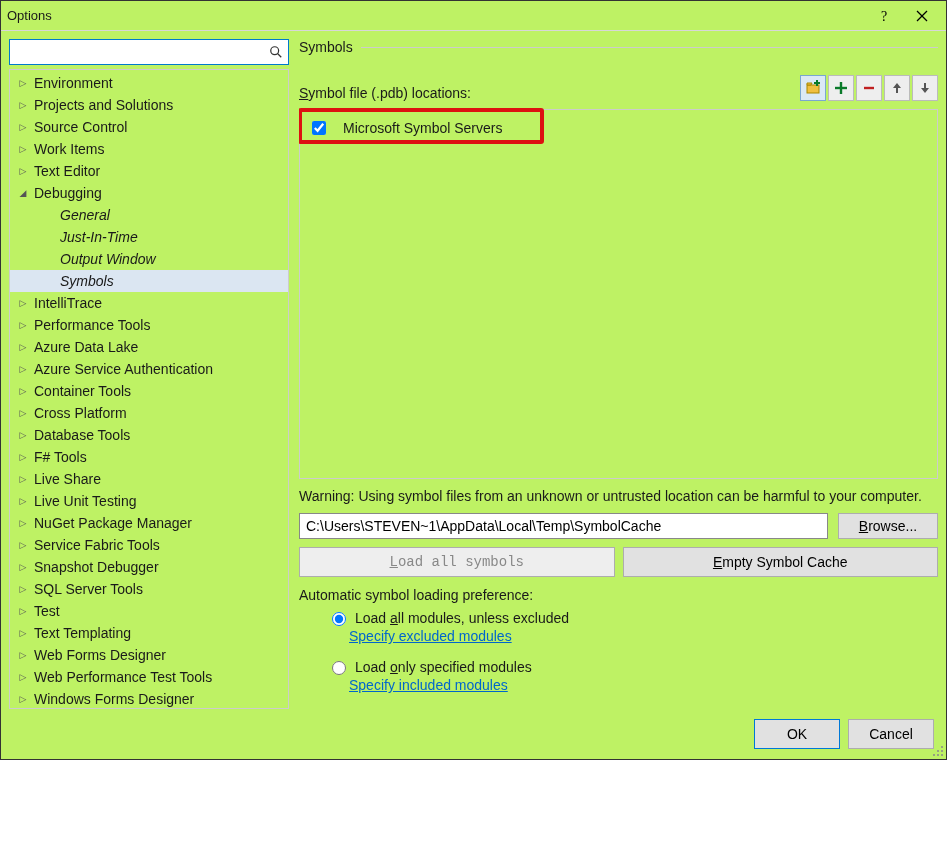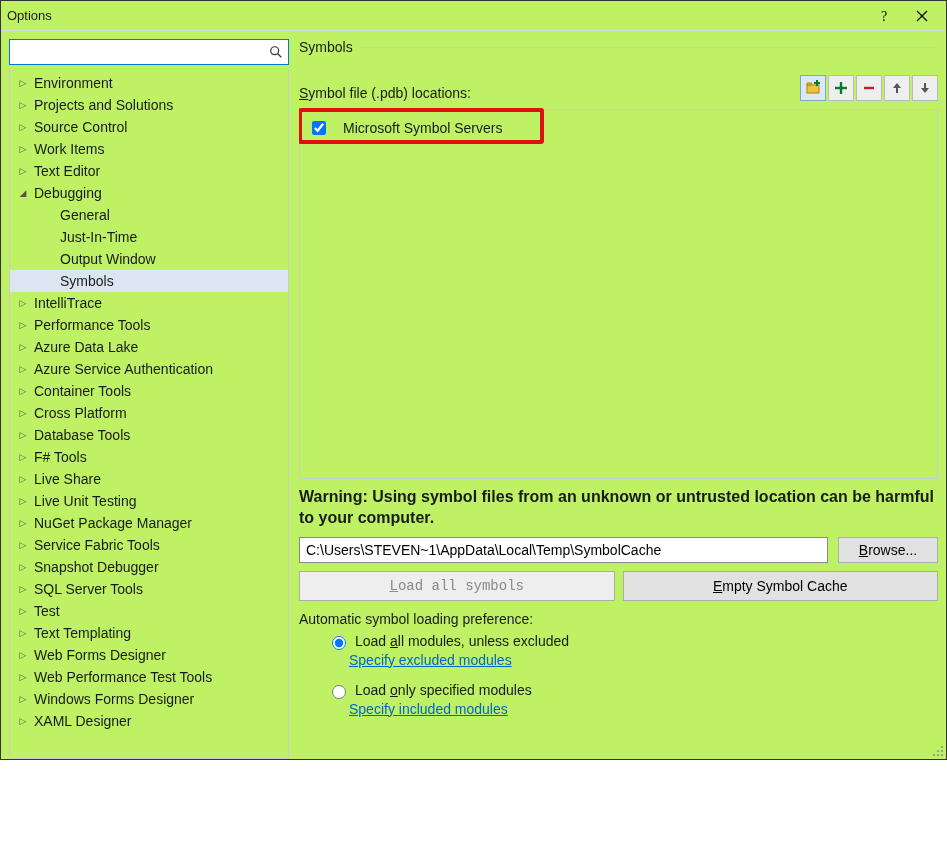--- a/index.html
+++ b/index.html
@@ -11,34 +11,34 @@
   .body { flex: 1; display: flex; padding: 8px; gap: 10px; overflow: hidden; padding-bottom: 0; }
   .left-pane { width: 280px; display: flex; flex-direction: column; }
   .search-wrap { position: relative; margin-bottom: 4px; }
   .search-input { width: 100%; height: 26px; border: 1px solid #007acc; padding: 2px 24px 2px 6px; font-size: 14px; outline: none; }
   .search-icon { position: absolute; right: 6px; top: 50%; transform: translateY(-50%); width: 14px; height: 14px; }
   .tree { flex: 1; border: 1px solid #ccc; overflow-y: auto; padding: 2px 0; }
   .tree-item { display: flex; align-items: center; height: 22px; padding: 0 6px; cursor: default; }
   .tree-item .expander { width: 14px; display: inline-flex; justify-content: center; font-size: 9px; color: #555; }
   .tree-item .expander.none { visibility: hidden; }
   .tree-item .label { padding-left: 4px; }
-  .tree-item.child { padding-left: 32px; }
+  .tree-item.child { padding-left: 32px; font-style: italic; }
   .tree-item.selected { background: #dbe6f2; }
   .right-pane { flex: 1; display: flex; flex-direction: column; gap: 8px; overflow: hidden; }
   .section-header { display: flex; align-items: center; gap: 8px; }
   .section-header .hline { flex: 1; height: 1px; background: #ccc; }
   .row-label { display: flex; align-items: flex-end; justify-content: space-between; margin-top: 12px; }
   .btn-row { display: flex; gap: 2px; }
   .icon-btn { width: 26px; height: 26px; border: 1px solid #bbb; background: #eee; display: flex; align-items: center; justify-content: center; font-size: 14px; }
   .icon-btn.active { border-color: #7aa7d1; background: #dbe9f5; }
   .listbox { border: 1px solid #ccc; height: 370px; padding: 4px; position: relative; }
   .highlight-rect { position: absolute; top: -2px; left: -2px; width: 246px; height: 36px; border: 4px solid #d11; border-radius: 3px; }
   .check-item { display: flex; align-items: center; gap: 14px; padding: 4px; font-size: 14px; }
   .check-item input { width: 14px; height: 14px; }
-  .warn-text { font-size: 16px; color: #1a1a1a; line-height: 1.3; font-weight: bold; }
+  .warn-text { font-size: 14px; color: #1a1a1a; line-height: 1.3; }
   .field-row { display: flex; gap: 10px; align-items: center; }
   .text-input { flex: 1; height: 26px; border: 1px solid #888; padding: 2px 6px; font-size: 14px; background: #fff; }
   .btn { height: 26px; padding: 2px 18px; border: 1px solid #adadad; background: #e1e1e1; font-size: 14px; cursor: default; }
   .btn.wide { min-width: 100px; }
   .btn.disabled { color: #888; background: #eee; font-family: Liberation Mono, monospace; }
   .two-btn-row { display: flex; gap: 8px; }
   .two-btn-row .btn { flex: 1; height: 30px; }
   .pref-section { margin-top: 2px; }
   .radio-row { display: flex; align-items: center; gap: 6px; margin-top: 6px; margin-left: 28px; }
   .radio-row input { width: 14px; height: 14px; }
@@ -276,20 +276,24 @@
         <div class="link-row"><a>Specify excluded modules</a></div>
         <div class="radio-row" style="margin-top:14px">
           <input type="radio" name="pref" style="">
           <span><span>Load </span><span class="u">o</span><span>nly specified modules</span></span>
         </div>
         <div class="link-row"><a>Specify included modules</a></div>
       </div>
     </div>
   </div>
 
+  <div class="footer">
+    <button class="btn default">OK</button>
+    <button class="btn">Cancel</button>
+  </div>
 
   <svg class="resize-grip" viewBox="0 0 12 12">
     <circle cx="10" cy="2" r="1" fill="#888"></circle>
       <circle cx="6" cy="6" r="1" fill="#888"></circle>
       <circle cx="10" cy="6" r="1" fill="#888"></circle>
       <circle cx="2" cy="10" r="1" fill="#888"></circle>
       <circle cx="6" cy="10" r="1" fill="#888"></circle>
       <circle cx="10" cy="10" r="1" fill="#888"></circle>
   </svg>
 </div>

